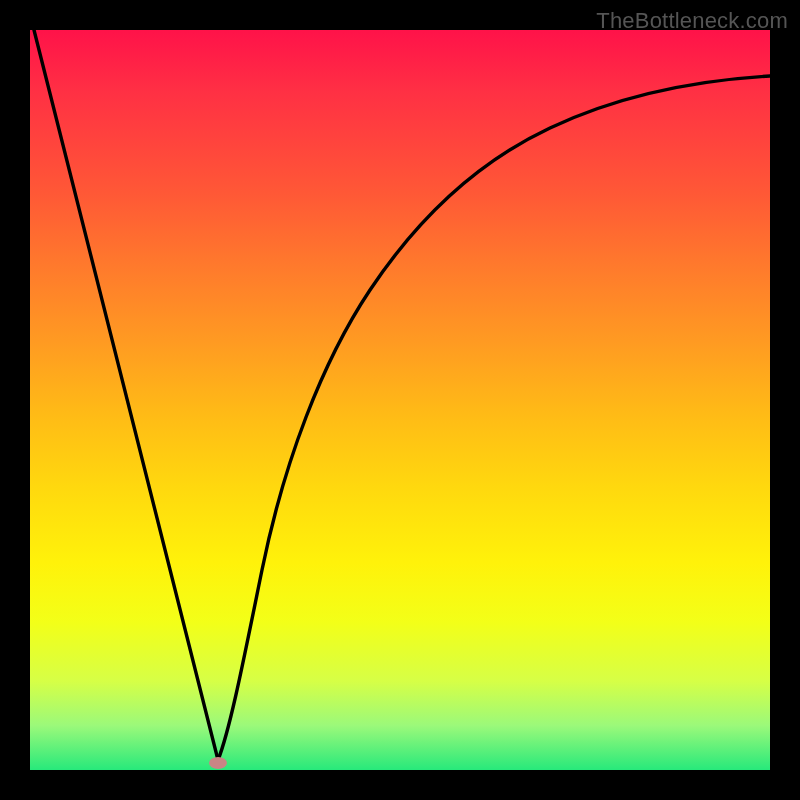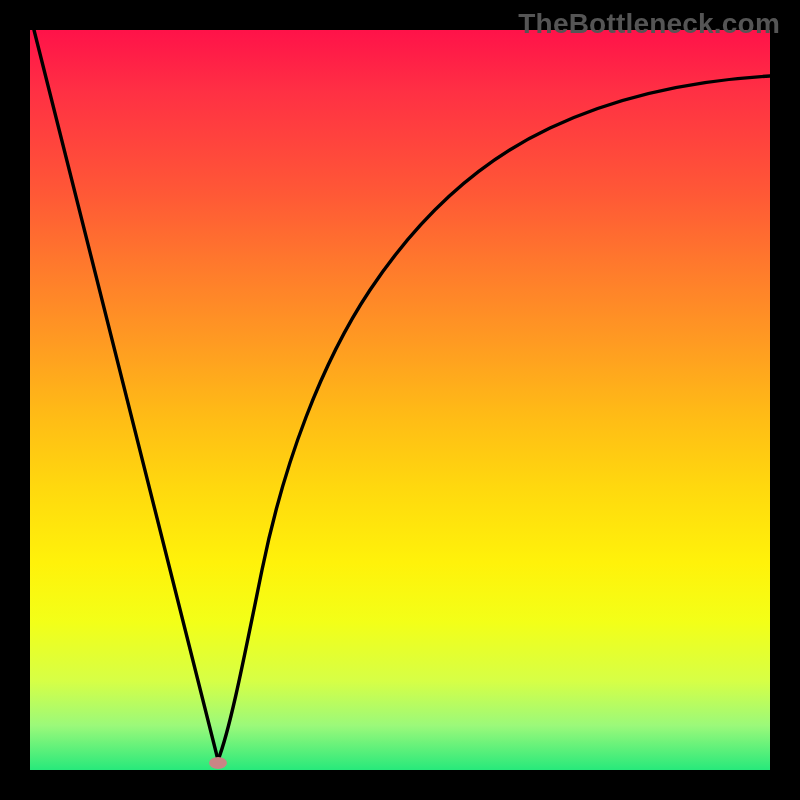--- a/index.html
+++ b/index.html
@@ -20,24 +20,24 @@
     position: absolute;
     left: 30px;
     top: 30px;
     width: 740px;
     height: 740px;
     overflow: hidden;
   }
   .watermark {
     position: absolute;
     top: 8px;
-    right: 20px;
+    right: 12px;
     color: #555;
-    font-size: 28px;
-    font-weight: 700;
+    font-size: 22px;
+    font-weight: 400;
     letter-spacing: 0.2px;
     z-index: 3;
     user-select: none;
   }
   .gradient-bg {
     position: absolute;
     inset: 0;
     
     background: linear-gradient(
       to bottom,

